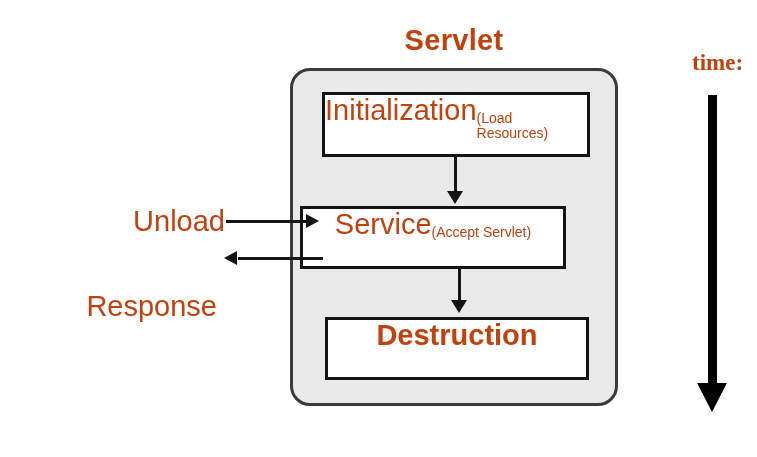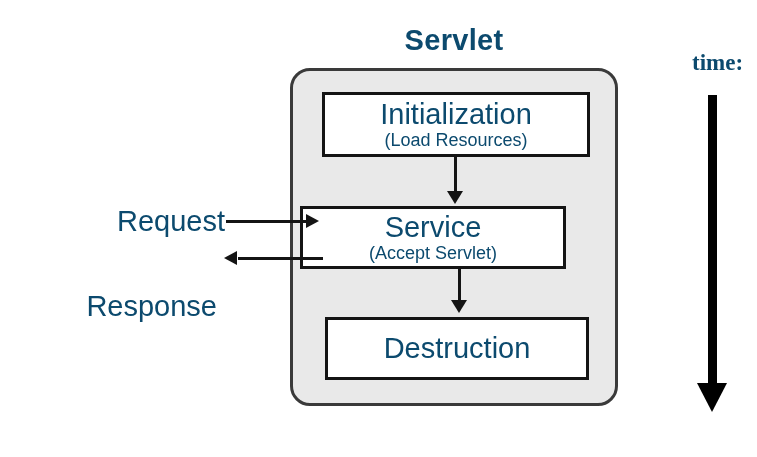--- a/index.html
+++ b/index.html
@@ -3,21 +3,21 @@
 <meta charset="utf-8">
 <style>
   * { margin: 0; padding: 0; box-sizing: border-box; }
   html, body { background: #ffffff; }
   .page {
     position: relative;
     width: 757px;
     height: 457px;
     background: #ffffff;
     font-family: "Liberation Sans", sans-serif;
-    color: #0c4a6e;
+    color: #c2410c;
     overflow: hidden;
   }
 
   .servlet-title {
     position: absolute;
     left: 290px;
     top: 24px;
     width: 328px;
     text-align: center;
     font-size: 29px;
@@ -34,31 +34,30 @@
     background: #e9e9e9;
     border: 3px solid #3a3a3a;
     border-radius: 20px;
   }
 
   .stage {
     position: absolute;
     background: #ffffff;
     border: 3px solid #141414;
     display: flex;
-    flex-direction: column;
     justify-content: center;
-    text-align: center;
+    text-align: left;
     line-height: 1.04;
   }
   .stage-title { font-size: 29px; }
-  .stage-sub   { font-size: 18px; margin-top: 2px; }
+  .stage-sub   { font-size: 14px; margin-top: 16px; }
 
   .stage-init        { left: 322px; top: 92px;  width: 268px; height: 65px; }
   .stage-service     { left: 300px; top: 206px; width: 266px; height: 63px; }
-  .stage-destruction { left: 325px; top: 317px; width: 264px; height: 63px; }
+  .stage-destruction { left: 325px; top: 317px; width: 264px; height: 63px; font-weight: bold; }
 
   .vline {
     position: absolute;
     width: 3px;
     background: #141414;
   }
   .conn1-line { left: 454px; top: 157px; height: 35px; }
   .conn2-line { left: 458px; top: 269px; height: 32px; }
 
   .arrowhead-down {
@@ -155,21 +154,21 @@
     <div class="stage-sub">(Accept Servlet)</div>
   </div>
 
   <div class="vline conn2-line"></div>
   <div class="arrowhead-down conn2-head"></div>
 
   <div class="stage stage-destruction">
     <div class="stage-title">Destruction</div>
   </div>
 
-  <div class="io-label request-label">Request</div>
+  <div class="io-label request-label">Unload</div>
   <div class="hline request-line"></div>
   <div class="arrowhead-right"></div>
 
   <div class="io-label response-label">Response</div>
   <div class="hline response-line"></div>
   <div class="arrowhead-left"></div>
 
   <div class="time-label">time:</div>
   <div class="time-line"></div>
   <div class="time-head"></div>

